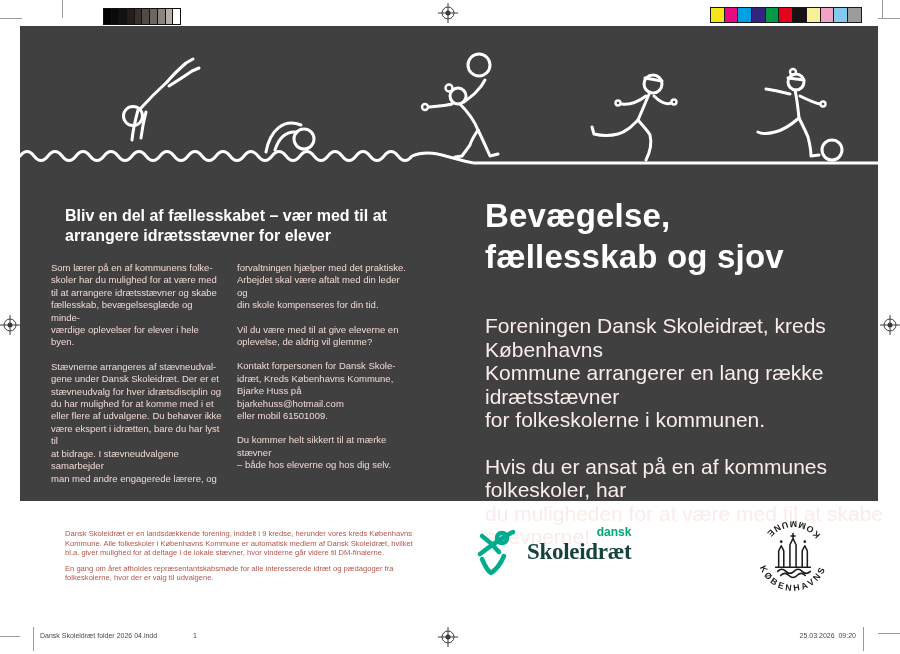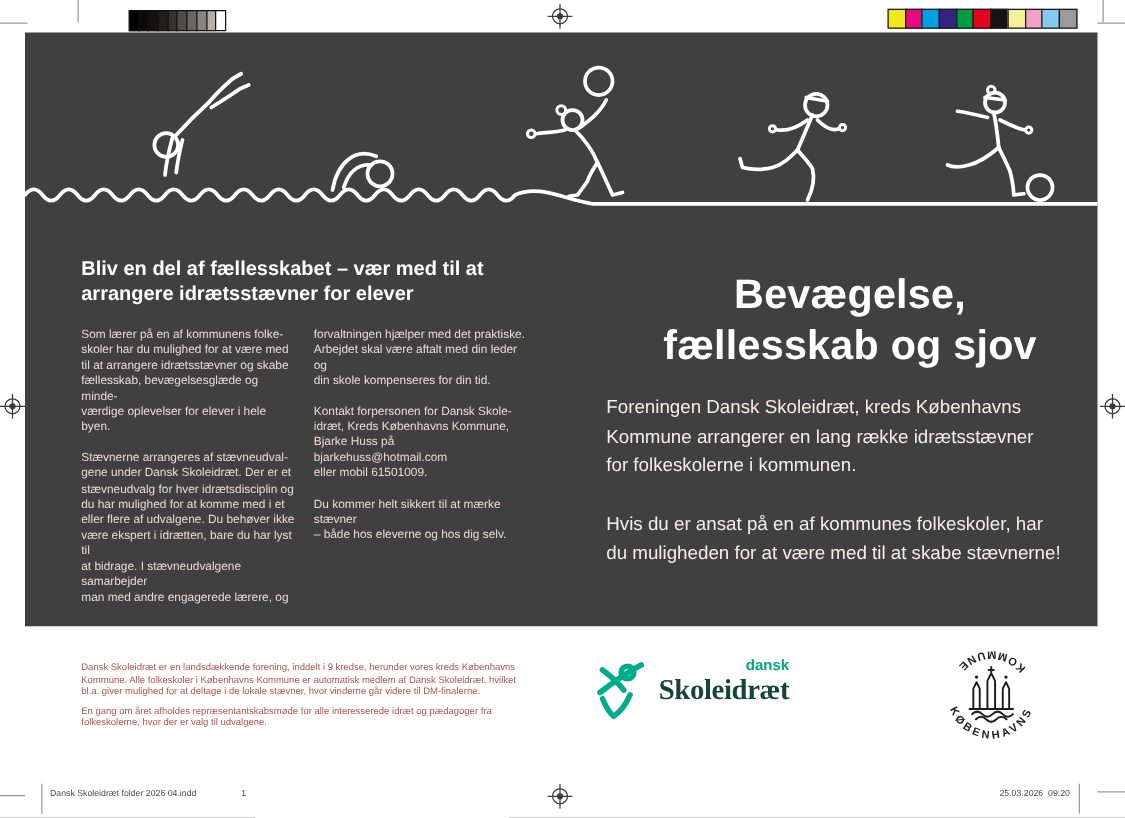--- a/index.html
+++ b/index.html
@@ -31,21 +31,21 @@
   .art circle.sm{stroke-width:2.4;}
 
   
   .l-head{left:65px;top:206px;width:390px;color:#ffffff;font-size:16px;line-height:20px;font-weight:bold;}
   .cols{left:65px;top:262px;width:360px;display:flex;gap:13px;}
   .col{width:173px;color:#EFD8D4;font-size:9.5px;line-height:12.4px;}
   .col p{margin:0 0 12px 0;}
 
   
   .r-head{left:485px;top:208px;width:390px;color:#ffffff;font-size:33px;line-height:41px;font-weight:bold;letter-spacing:.2px;}
-  .r-paras{left:485px;top:314px;width:400px;color:#F9ECE9;font-size:15px;line-height:23.5px;}
+  .r-paras{left:485px;top:314px;width:400px;color:#F9ECE9;font-size:21px;line-height:23.5px;}
   .r-paras p{margin:0 0 23px 0;}
 
   
   .fine{left:65px;top:529px;width:352px;color:#B5544B;font-size:7.6px;line-height:9.6px;}
   .fine p{margin:0 0 6px 0;}
   .sk-logo{left:473px;top:523px;display:flex;align-items:flex-start;text-align:right;}
   .sk-icon path,.sk-icon circle{fill:none;stroke:#00AB8E;stroke-width:4.5;stroke-linecap:round;stroke-linejoin:round;}
   .sk-words{margin-left:8px;padding-top:3px;}
   .sk-small{color:#00A878;font-size:12px;font-weight:bold;line-height:13px;}
   .sk-large{color:#17433D;font-size:23px;font-weight:bold;line-height:25px;letter-spacing:-.3px;font-family:Liberation Serif, serif;}
@@ -181,50 +181,52 @@
         <circle class="sm" cx="803" cy="78" r="2.5"></circle>
         <path d="M770,68 C762,66 754,64 746,63"></path>
         <path d="M779,92 C783,100 786,106 788,111 C790,119 791,124 791,130 l8,-1"></path>
         <path d="M779,92 C772,98 764,104 755,106 C748,108 742,108 738,106"></path>
         <circle cx="812" cy="124" r="10"></circle>
       </g>
     </svg>
 
     <div class="abs l-head pre" style="left:45px;top:180px;">Bliv en del af fællesskabet – vær med til at
 arrangere idrætsstævner for elever</div>
-    <div class="abs cols" style="left:45px;top:236px;">
+    <div class="abs cols" style="left:31px;top:236px;">
       <div class="col">
         <p class="pre">Som lærer på en af kommunens folke-
 skoler har du mulighed for at være med
 til at arrangere idrætsstævner og skabe
 fællesskab, bevægelsesglæde og minde-
 værdige oplevelser for elever i hele byen.</p>
         <p class="pre">Stævnerne arrangeres af stævneudval-
 gene under Dansk Skoleidræt. Der er et
 stævneudvalg for hver idrætsdisciplin og
 du har mulighed for at komme med i et
 eller flere af udvalgene. Du behøver ikke
 være ekspert i idrætten, bare du har lyst til
 at bidrage. I stævneudvalgene samarbejder
 man med andre engagerede lærere, og</p>
       </div>
       <div class="col">
         <p class="pre">forvaltningen hjælper med det praktiske.
 Arbejdet skal være aftalt med din leder og
 din skole kompenseres for din tid.</p>
+        <p class="pre">Vil du være med til at give eleverne en
+oplevelse, de aldrig vil glemme?</p>
         <p class="pre">Kontakt forpersonen for Dansk Skole-
 idræt, Kreds Københavns Kommune,
 Bjarke Huss på bjarkehuss@hotmail.com
 eller mobil 61501009.</p>
         <p class="pre">Du kommer helt sikkert til at mærke stævner
 – både hos eleverne og hos dig selv.</p>
       </div>
     </div>
 
-    <div class="abs r-head pre" style="left:465px;top:188px;text-align:center;">Bevægelse,
+    <div class="abs r-head pre" style="left:465px;top:169px;">Bevægelse,
 fællesskab og sjov</div>
     <div class="abs r-paras" style="left:465px;top:288px;">
       <p class="pre">Foreningen Dansk Skoleidræt, kreds Københavns
 Kommune arrangerer en lang række idrætsstævner
 for folkeskolerne i kommunen.</p>
       <p class="pre">Hvis du er ansat på en af kommunes folkeskoler, har
 du muligheden for at være med til at skabe stævnerne!</p>
     </div>
   </div>
 

